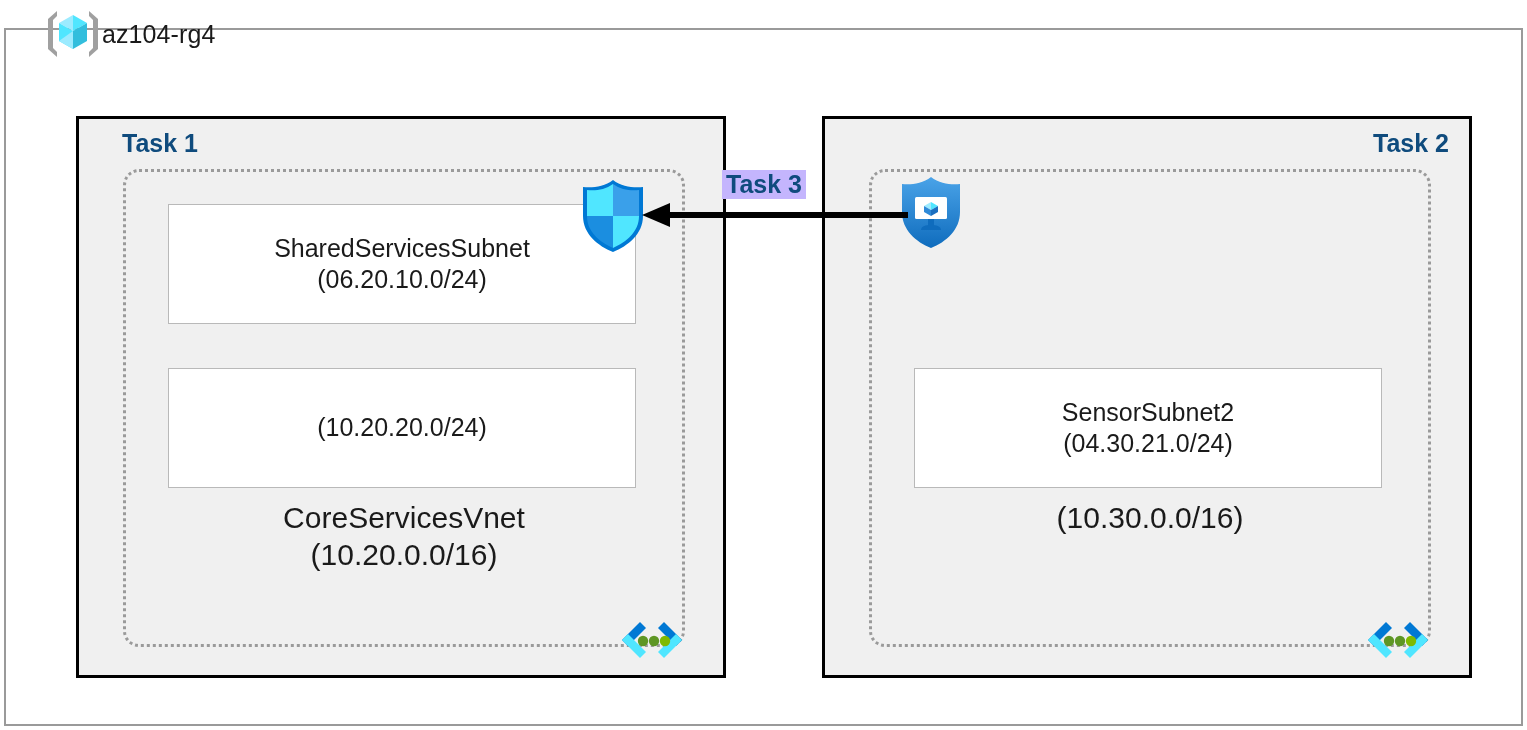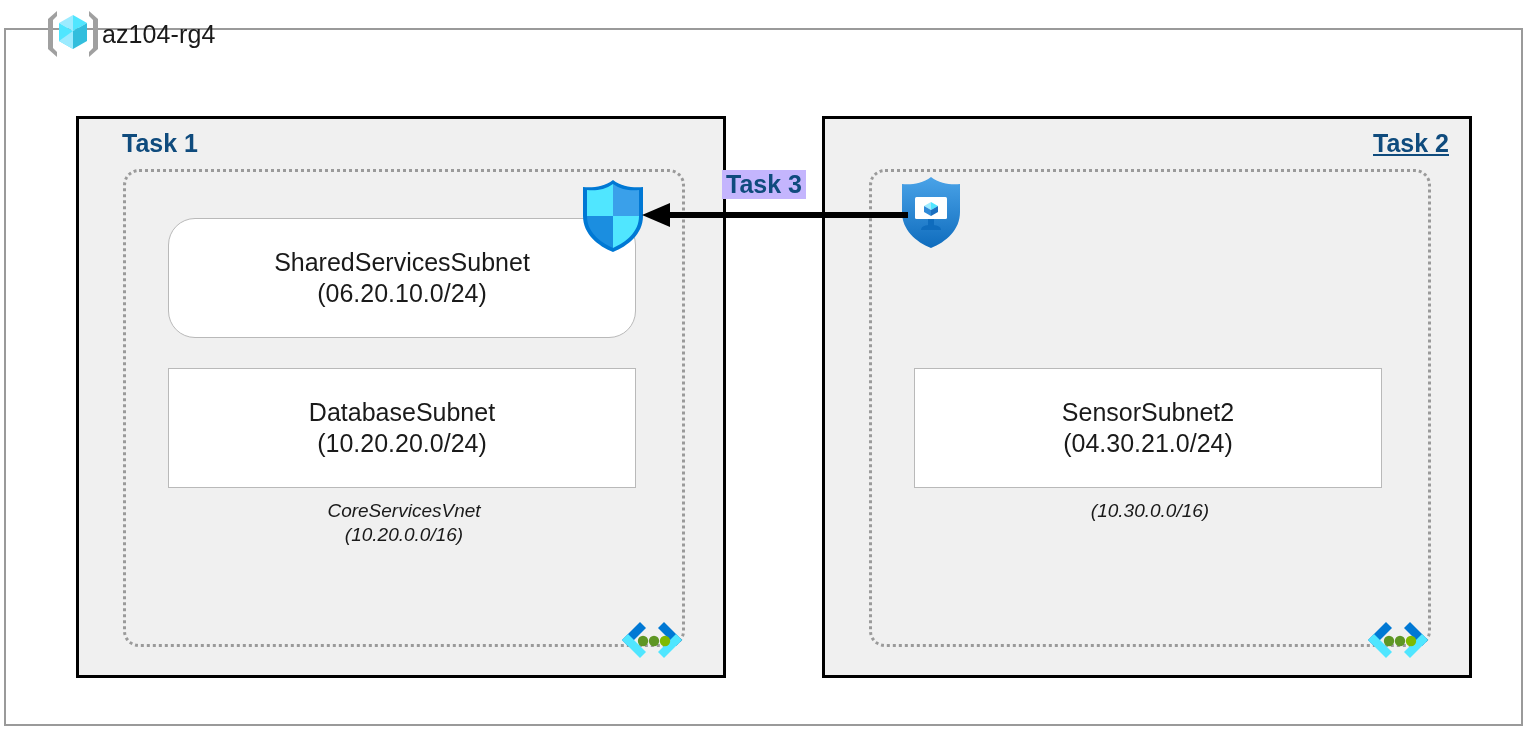--- a/index.html
+++ b/index.html
@@ -60,21 +60,21 @@
 
   .task-label {
     position: absolute;
     top: 10px;
     font-size: 25px;
     font-weight: bold;
     color: #0f4b7d;
     white-space: nowrap;
   }
   .task-label.left  { left: 15px; margin-left: 28px; }
-  .task-label.right { right: 20px; text-decoration: underline; }
+  .task-label.right { right: 20px; }
 
   
   .vnet-box {
     position: absolute;
     left: 44px;
     top: 50px;
     width: 562px;
     height: 478px;
     border: 3px dotted #9a9a9a;
     border-radius: 16px;
@@ -88,21 +88,21 @@
     width: 468px;
     height: 120px;
     background: #ffffff;
     border: 1px solid #b9b9b9;
     display: flex;
     flex-direction: column;
     align-items: center;
     justify-content: center;
     gap: 2px;
   }
-  .subnet-box.first  { top: 46px; border-radius: 27px; }
+  .subnet-box.first  { top: 32px; }
   .subnet-box.second { top: 196px; }
 
   .subnet-name, .subnet-cidr {
     font-size: 25px;
     color: #1a1a1a;
     line-height: 1.18;
     white-space: nowrap;
   }
 
   
@@ -111,25 +111,24 @@
     left: 0;
     right: 0;
     top: 328px;
     display: flex;
     flex-direction: column;
     align-items: center;
     gap: 2px;
     pointer-events: none;
   }
   .vnet-name, .vnet-cidr {
-    font-size: 19px;
+    font-size: 30px;
     color: #1a1a1a;
     line-height: 1.18;
     white-space: nowrap;
-    font-style: italic;
   }
 
   
   .vnet-glyph {
     position: absolute;
     right: -6px;
     bottom: -16px;
     width: 72px;
     height: 44px;
   }
@@ -197,21 +196,20 @@
   <div class="task-label left">Task 1</div>
 
   <div class="vnet-box">
 
     <div class="subnet-box first">
       <span class="subnet-name">SharedServicesSubnet</span>
       <span class="subnet-cidr">(06.20.10.0/24)</span>
     </div>
 
     <div class="subnet-box second">
-      <span class="subnet-name">DatabaseSubnet</span>
       <span class="subnet-cidr">(10.20.20.0/24)</span>
     </div>
 
     <div class="vnet-caption">
       <span class="vnet-name">CoreServicesVnet</span>
       <span class="vnet-cidr">(10.20.0.0/16)</span>
     </div>
 
     <span class="vnet-glyph">
       <svg viewBox="0 0 72 44" xmlns="http://www.w3.org/2000/svg">

